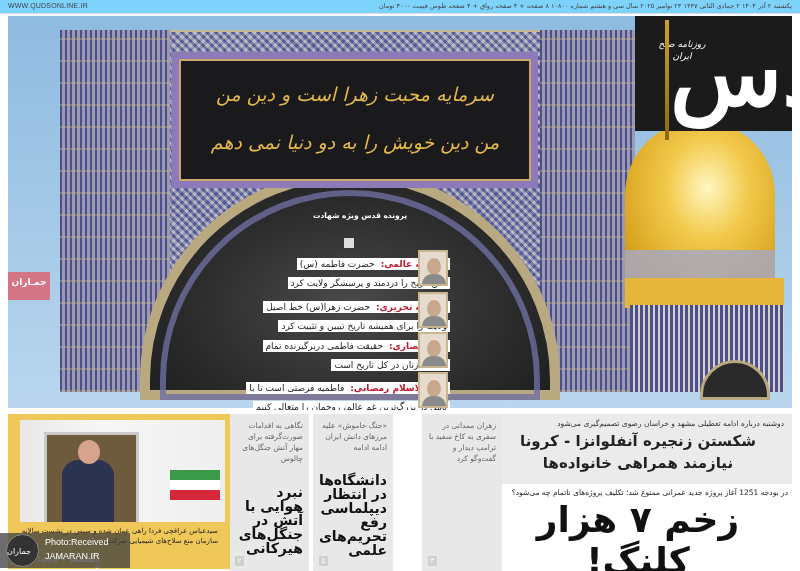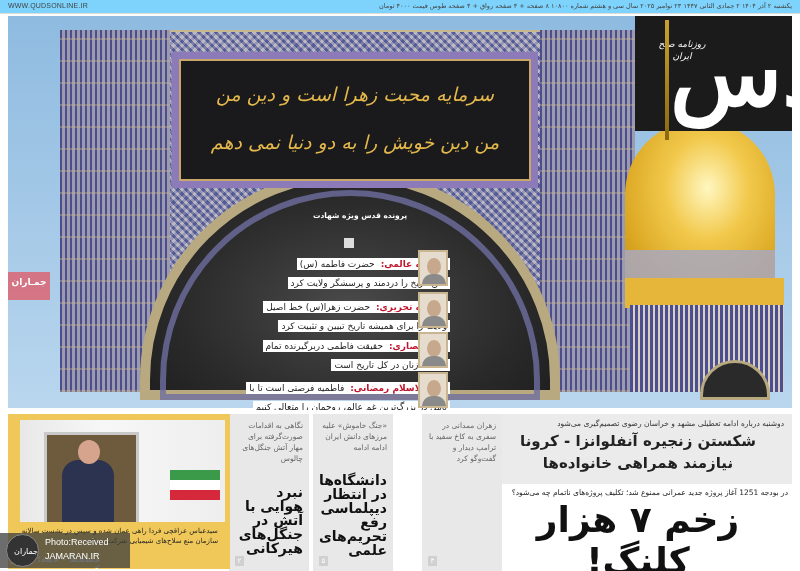--- a/index.html
+++ b/index.html
@@ -88,21 +88,21 @@
     .photo .door { position: absolute; left: 24px; top: 12px; width: 95px; height: 95px; background: #6e5a3c; border: 3px solid #c9c9c9; }
     .photo .man-head { position: absolute; left: 58px; top: 20px; width: 22px; height: 24px; background: #d6a48c; border-radius: 50%; }
     .photo .man-body { position: absolute; left: 42px; top: 40px; width: 52px; height: 62px; background: #2c3350; border-radius: 16px 16px 0 0; }
     .photo .flag { position: absolute; left: 150px; top: 50px; width: 50px; height: 30px; }
     .photo .flag .g { height: 10px; background: #3a9a4a; }
     .photo .flag .w { height: 10px; background: #ffffff; }
     .photo .flag .r { height: 10px; background: #d5283a; }
     .photo-caption { position: absolute; right: 12px; left: 12px; top: 112px; direction: rtl; font-size: 7px; line-height: 10px; color: #222; text-align: right; }
     .photo-route { position: absolute; right: 130px; top: 140px; direction: rtl; font-size: 9px; font-weight: bold; color: #fff; }
     .credit { position: absolute; left: 0; top: 533px; width: 130px; height: 35px; background: rgba(60,60,60,0.75); }
-    .credit .circle { position: absolute; left: 6px; top: 1px; width: 33px; height: 33px; border-radius: 50%; background: #333; border: 1px solid #888; color: #fff; font-size: 8px; text-align: right; line-height: 33px; }
+    .credit .circle { position: absolute; left: 6px; top: 1px; width: 33px; height: 33px; border-radius: 50%; background: #333; border: 1px solid #888; color: #fff; font-size: 8px; text-align: left; line-height: 33px; }
     .credit .t1 { position: absolute; left: 45px; top: 4px; font-size: 9px; color: #fff; font-family: "Liberation Sans", sans-serif; }
     .credit .t2 { position: absolute; left: 45px; top: 18px; font-size: 9px; color: #fff; font-family: "Liberation Sans", sans-serif; }
   </style>
 </head>
 <body>
 
 <div class="topbar">
   <span class="url">WWW.QUDSONLINE.IR</span>
   <span class="dateline">یکشنبه ۲ آذر ۱۴۰۴   ۲ جمادی الثانی ۱۴۴۷   ۲۳ نوامبر ۲۰۲۵   سال سی و هشتم   شماره ۱۰۸۰۰   ۸ صفحه + ۴ صفحه رواق + ۴ صفحه طوس   قیمت ۴۰۰۰ تومان</span>
 </div>

